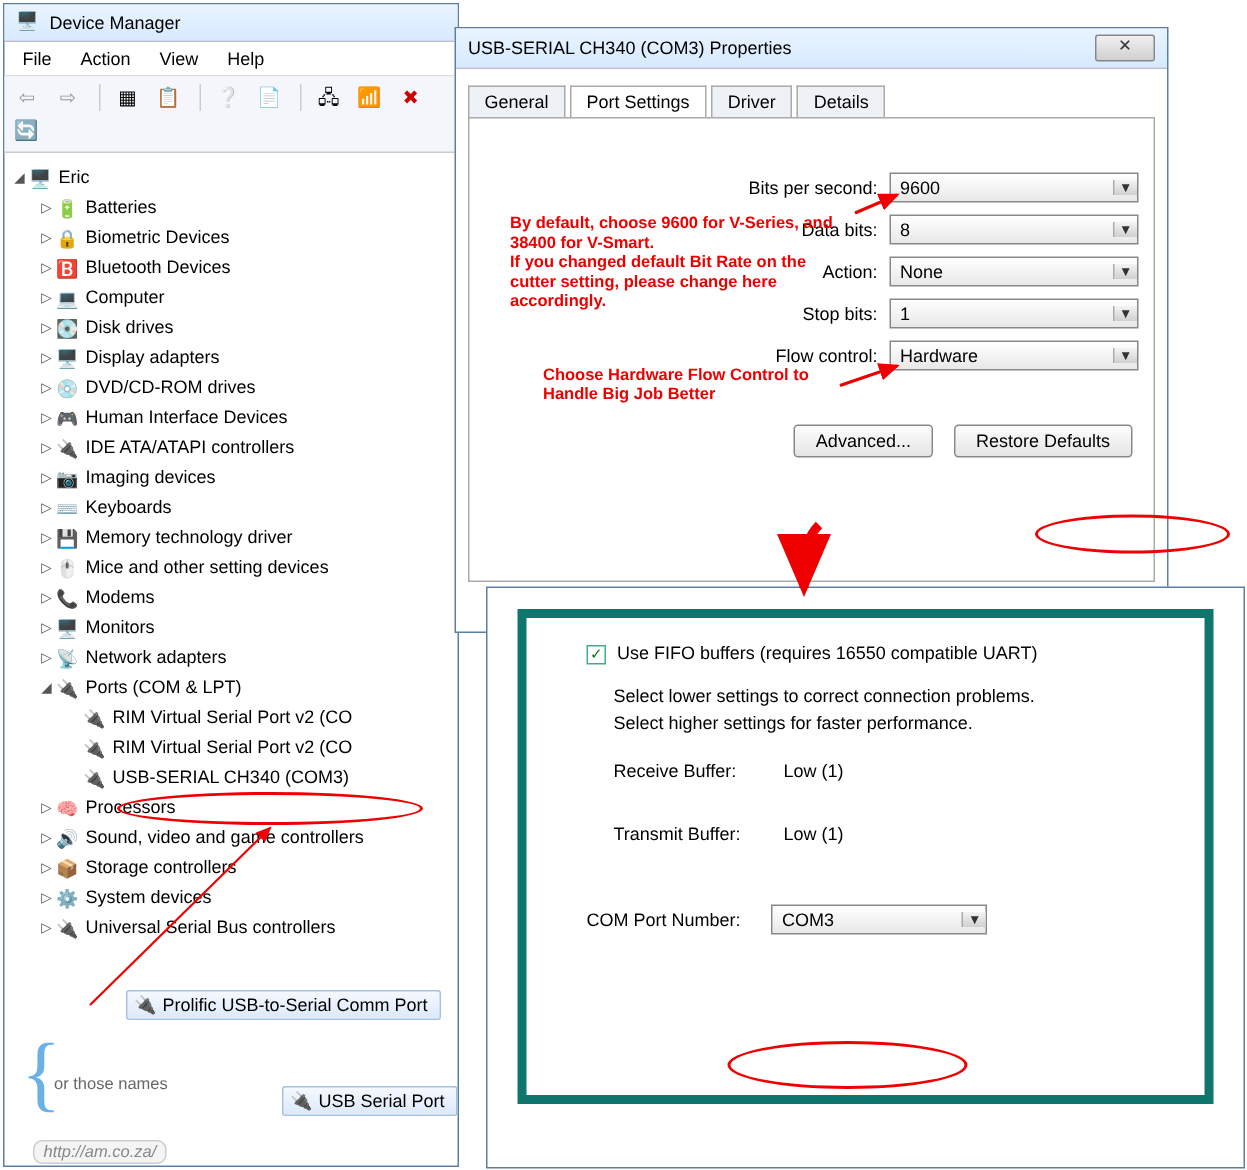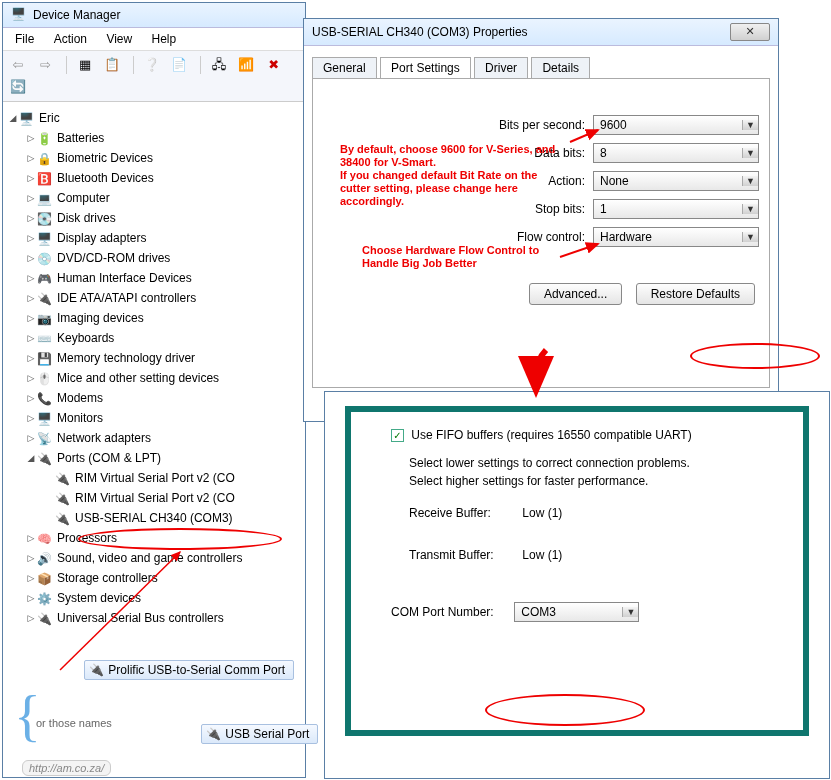--- a/index.html
+++ b/index.html
@@ -423,21 +423,21 @@
       <div style="margin:10px 0 28px 18px;">
         <span style="display:inline-block; width:110px;">Receive Buffer:</span>
         <span>Low (1)</span>
       </div>
       <div style="margin:10px 0 40px 18px;">
         <span style="display:inline-block; width:110px;">Transmit Buffer:</span>
         <span>Low (1)</span>
       </div>
       <div style="margin-top:24px;">
         <span style="display:inline-block; width:120px;">COM Port Number:</span>
-        <span class="dropdown" style="width:125px;gap:36px;">
+        <span class="dropdown" style="width:144px;gap:36px;">
           <span class="val">COM3</span>
           <span class="dd-btn">▼</span>
         </span>
       </div>
     </div>
   </div>
 </div>
 
 <div class="annotation" style="left:340px; top:143px; width:230px; white-space:pre-line;">By default, choose 9600 for V-Series, and 38400 for V-Smart.
 If you changed default Bit Rate on the cutter setting, please change here accordingly.</div>
@@ -458,18 +458,18 @@
 <div class="red-oval" style="left:690px; top:343px; width:130px; height:26px;"></div>
 <div class="red-oval" style="left:485px; top:694px; width:160px; height:32px;"></div>
 <div class="red-oval" style="left:78px; top:528px; width:204px; height:22px;"></div>
 
 <span class="brace" style="left:14px; top:696px;">{</span>
 <span class="graytxt" style="position:absolute; left:36px; top:717px; font-size:11px;">or those names</span>
 <span class="pill" style="position:absolute; left:84px; top:660px;">
   <span class="pilico">🔌</span>
   <span>Prolific USB-to-Serial Comm Port</span>
 </span>
-<span class="pill" style="position:absolute; left:201px; top:724px;">
+<span class="pill" style="position:absolute; left:188px; top:724px;">
   <span class="pilico">🔌</span>
   <span>USB Serial Port</span>
 </span>
 
 <span class="url-badge" style="left:22px; top:760px;">http://am.co.za/</span>
 
 </body></html>

